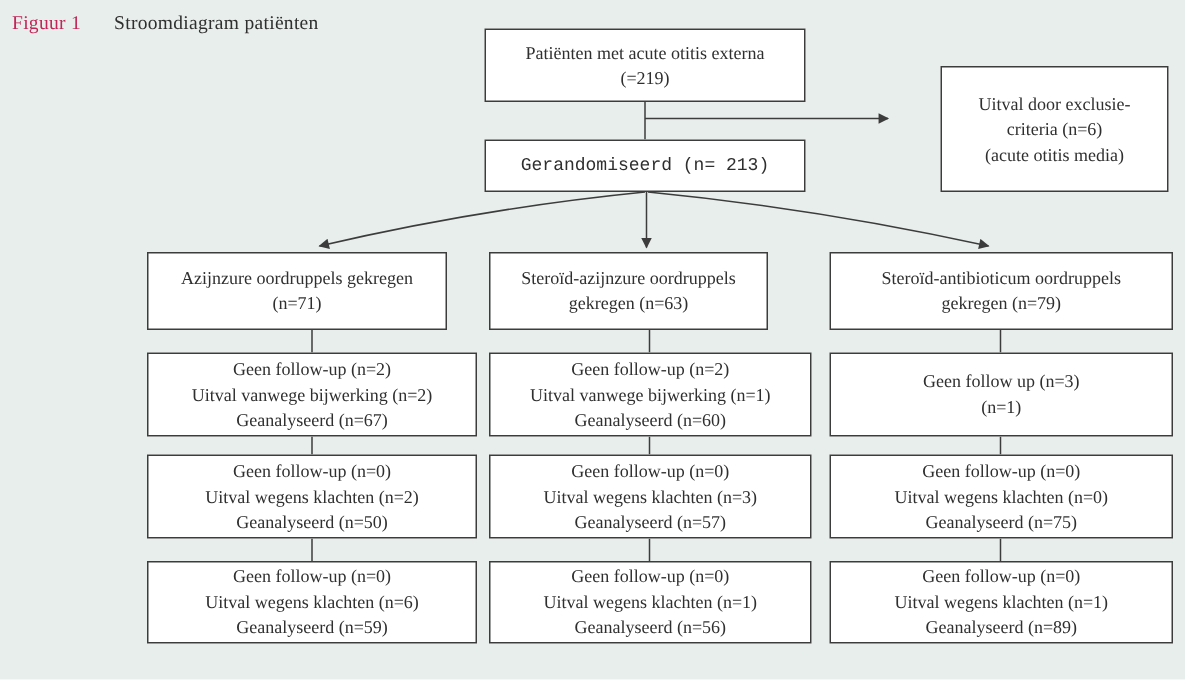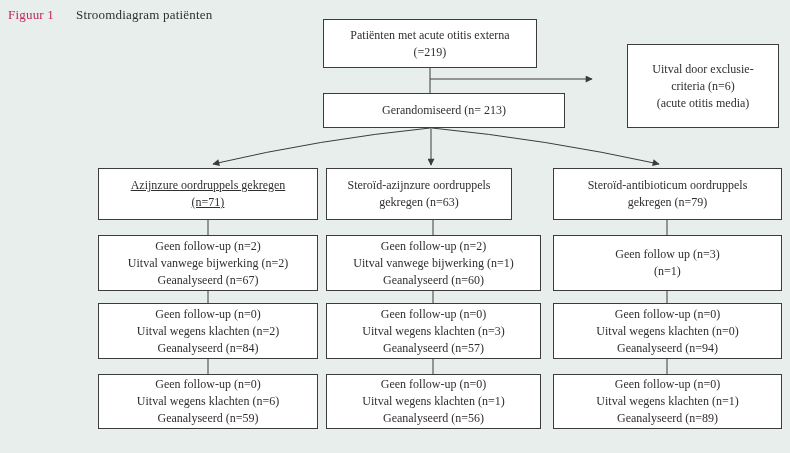--- a/index.html
+++ b/index.html
@@ -74,37 +74,37 @@
     <div>Patiënten met acute otitis externa</div>
     <div>(=219)</div>
   </div>
 
   <div class="box" style="left:594px; top:44px; width:152px; height:84px;margin-left:33px;">
     <div>Uitval door exclusie-</div>
     <div>criteria (n=6)</div>
     <div>(acute otitis media)</div>
   </div>
 
-  <div class="box" style="left:323px; top:93px; width:242px; height:35px;">
+  <div class="box" style="left:323px; top:93px; width:214px; height:35px;font-family:Liberation Mono, monospace;">
     <div>Gerandomiseerd (n= 213)</div>
   </div>
 
-  <div class="box" style="left:98px; top:168px; width:220px; height:52px;text-decoration:underline;">
+  <div class="box" style="left:98px; top:168px; width:200px; height:52px;">
     <div>Azijnzure oordruppels gekregen</div>
     <div>(n=71)</div>
   </div>
   <div class="box" style="left:98px; top:235px; width:220px; height:56px;">
     <div>Geen follow-up (n=2)</div>
     <div>Uitval vanwege bijwerking (n=2)</div>
     <div>Geanalyseerd (n=67)</div>
   </div>
   <div class="box" style="left:98px; top:303px; width:220px; height:56px;">
     <div>Geen follow-up (n=0)</div>
     <div>Uitval wegens klachten (n=2)</div>
-    <div>Geanalyseerd (n=84)</div>
+    <div>Geanalyseerd (n=50)</div>
   </div>
   <div class="box" style="left:98px; top:374px; width:220px; height:55px;">
     <div>Geen follow-up (n=0)</div>
     <div>Uitval wegens klachten (n=6)</div>
     <div>Geanalyseerd (n=59)</div>
   </div>
 
   <div class="box" style="left:326px; top:168px; width:186px; height:52px;">
     <div>Steroïd-azijnzure oordruppels</div>
     <div>gekregen (n=63)</div>
@@ -129,21 +129,21 @@
     <div>Steroïd-antibioticum oordruppels</div>
     <div>gekregen (n=79)</div>
   </div>
   <div class="box" style="left:553px; top:235px; width:229px; height:56px;">
     <div>Geen follow up (n=3)</div>
     <div>(n=1)</div>
   </div>
   <div class="box" style="left:553px; top:303px; width:229px; height:56px;">
     <div>Geen follow-up (n=0)</div>
     <div>Uitval wegens klachten (n=0)</div>
-    <div>Geanalyseerd (n=94)</div>
+    <div>Geanalyseerd (n=75)</div>
   </div>
   <div class="box" style="left:553px; top:374px; width:229px; height:55px;">
     <div>Geen follow-up (n=0)</div>
     <div>Uitval wegens klachten (n=1)</div>
     <div>Geanalyseerd (n=89)</div>
   </div>
 
 </div>
 
 </body></html>

